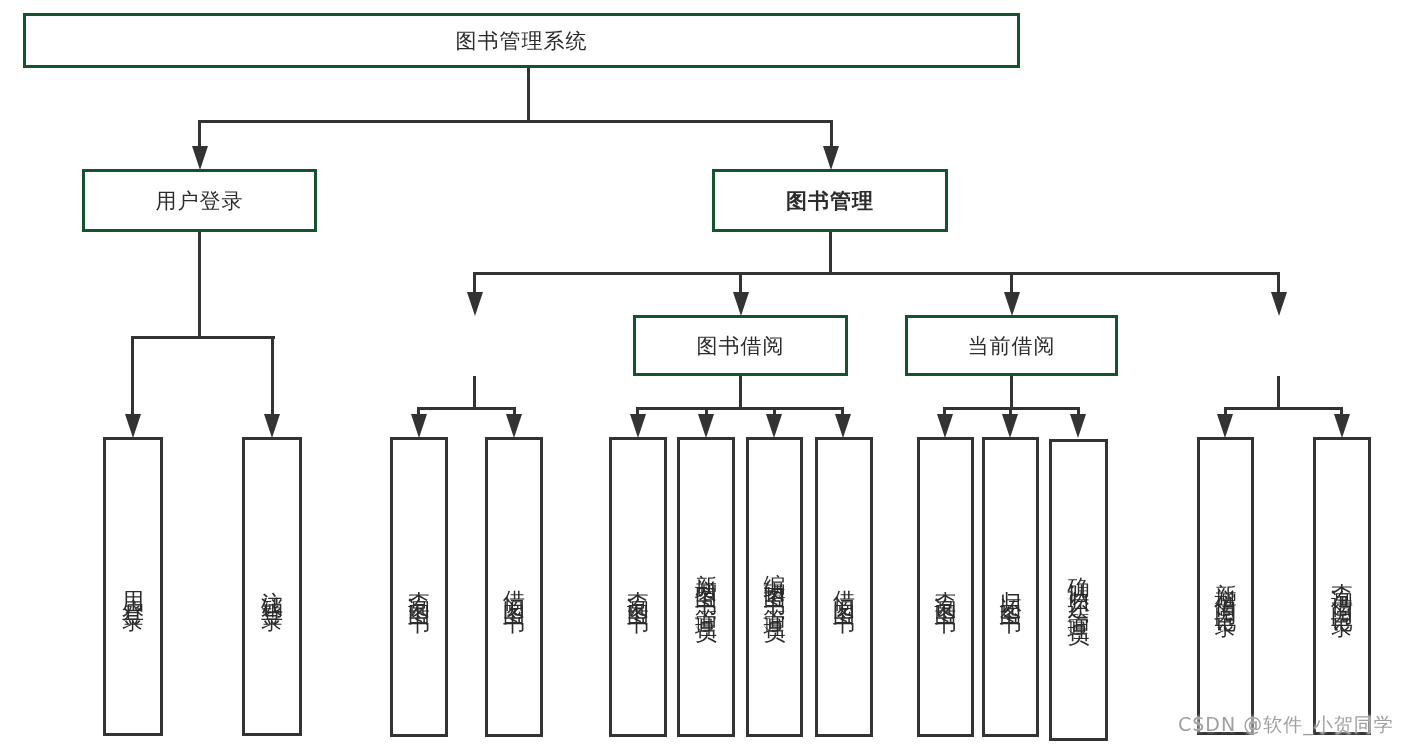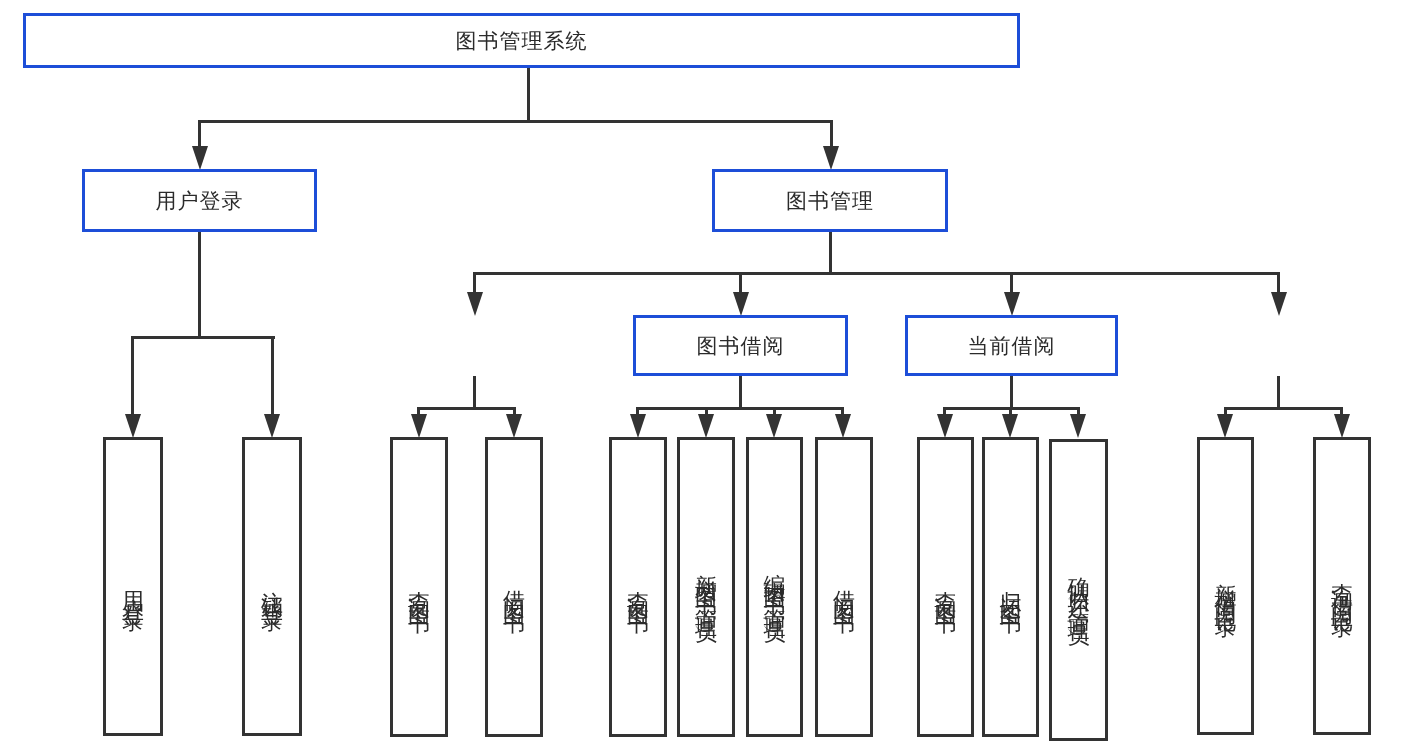--- a/index.html
+++ b/index.html
@@ -9,21 +9,21 @@
     color:#2b2b2b;overflow:hidden;
   }
   
   .v{position:absolute;width:3px;background:#333;}
   .h{position:absolute;height:3px;background:#333;}
   
   .ah{position:absolute;width:0;height:0;
       border-left:8px solid transparent;border-right:8px solid transparent;
       border-top:24px solid #333;}
   
-  .node{position:absolute;border:3px solid #1d4ed8;background:#fff;
+  .node{position:absolute;border:3px solid #14532d;background:#fff;
         display:flex;align-items:center;justify-content:center;
         font-size:21px;letter-spacing:1px;box-sizing:border-box;}
   
   .vnode{position:absolute;border:3px solid #333;background:#fff;
          display:flex;align-items:center;justify-content:center;
          box-sizing:border-box;}
   .vnode span{writing-mode:vertical-lr;text-orientation:mixed;
               font-size:22px;letter-spacing:7px;line-height:1;}
   #watermark{position:absolute;left:1178px;top:712px;z-index:10;
              font-size:19px;color:#a0a0a0;letter-spacing:1px;
@@ -89,21 +89,21 @@
   <div class="v" style="left:1277px;top:376px;height:34px;"></div>
   <div class="h" style="left:1224px;top:407px;width:119px;"></div>
   <div class="v" style="left:1224px;top:407px;height:14px;"></div>
   <div class="v" style="left:1340px;top:407px;height:14px;"></div>
   <div class="ah" style="left:1217px;top:414px;"></div>
   <div class="ah" style="left:1334px;top:414px;"></div>
 
   <div class="node" style="left:23px;top:13px;width:997px;height:55px;">图书管理系统</div>
 
   <div class="node" style="left:82px;top:169px;width:235px;height:63px;">用户登录</div>
-  <div class="node" style="left:712px;top:169px;width:236px;height:63px;">图书管理</div>
+  <div class="node" style="left:712px;top:169px;width:236px;height:63px;font-weight:bold;">图书管理</div>
 
   <div class="node" style="left:633px;top:315px;width:215px;height:61px;">图书借阅</div>
   <div class="node" style="left:905px;top:315px;width:213px;height:61px;">当前借阅</div>
 
   <div class="vnode" style="left:103px;top:437px;width:60px;height:299px;">
     <span>用户登录</span>
   </div>
   <div class="vnode" style="left:242px;top:437px;width:60px;height:299px;">
     <span>注销登录</span>
   </div>
@@ -138,14 +138,15 @@
     <span>确认归还（管理员）</span>
   </div>
 
   <div class="vnode" style="left:1197px;top:437px;width:57px;height:298px;">
     <span>新增借阅记录</span>
   </div>
   <div class="vnode" style="left:1313px;top:437px;width:58px;height:298px;">
     <span>查询借阅记录</span>
   </div>
 
+  <div id="watermark">CSDN @软件_小贺同学</div>
 
 </div>
 
 </body></html>

